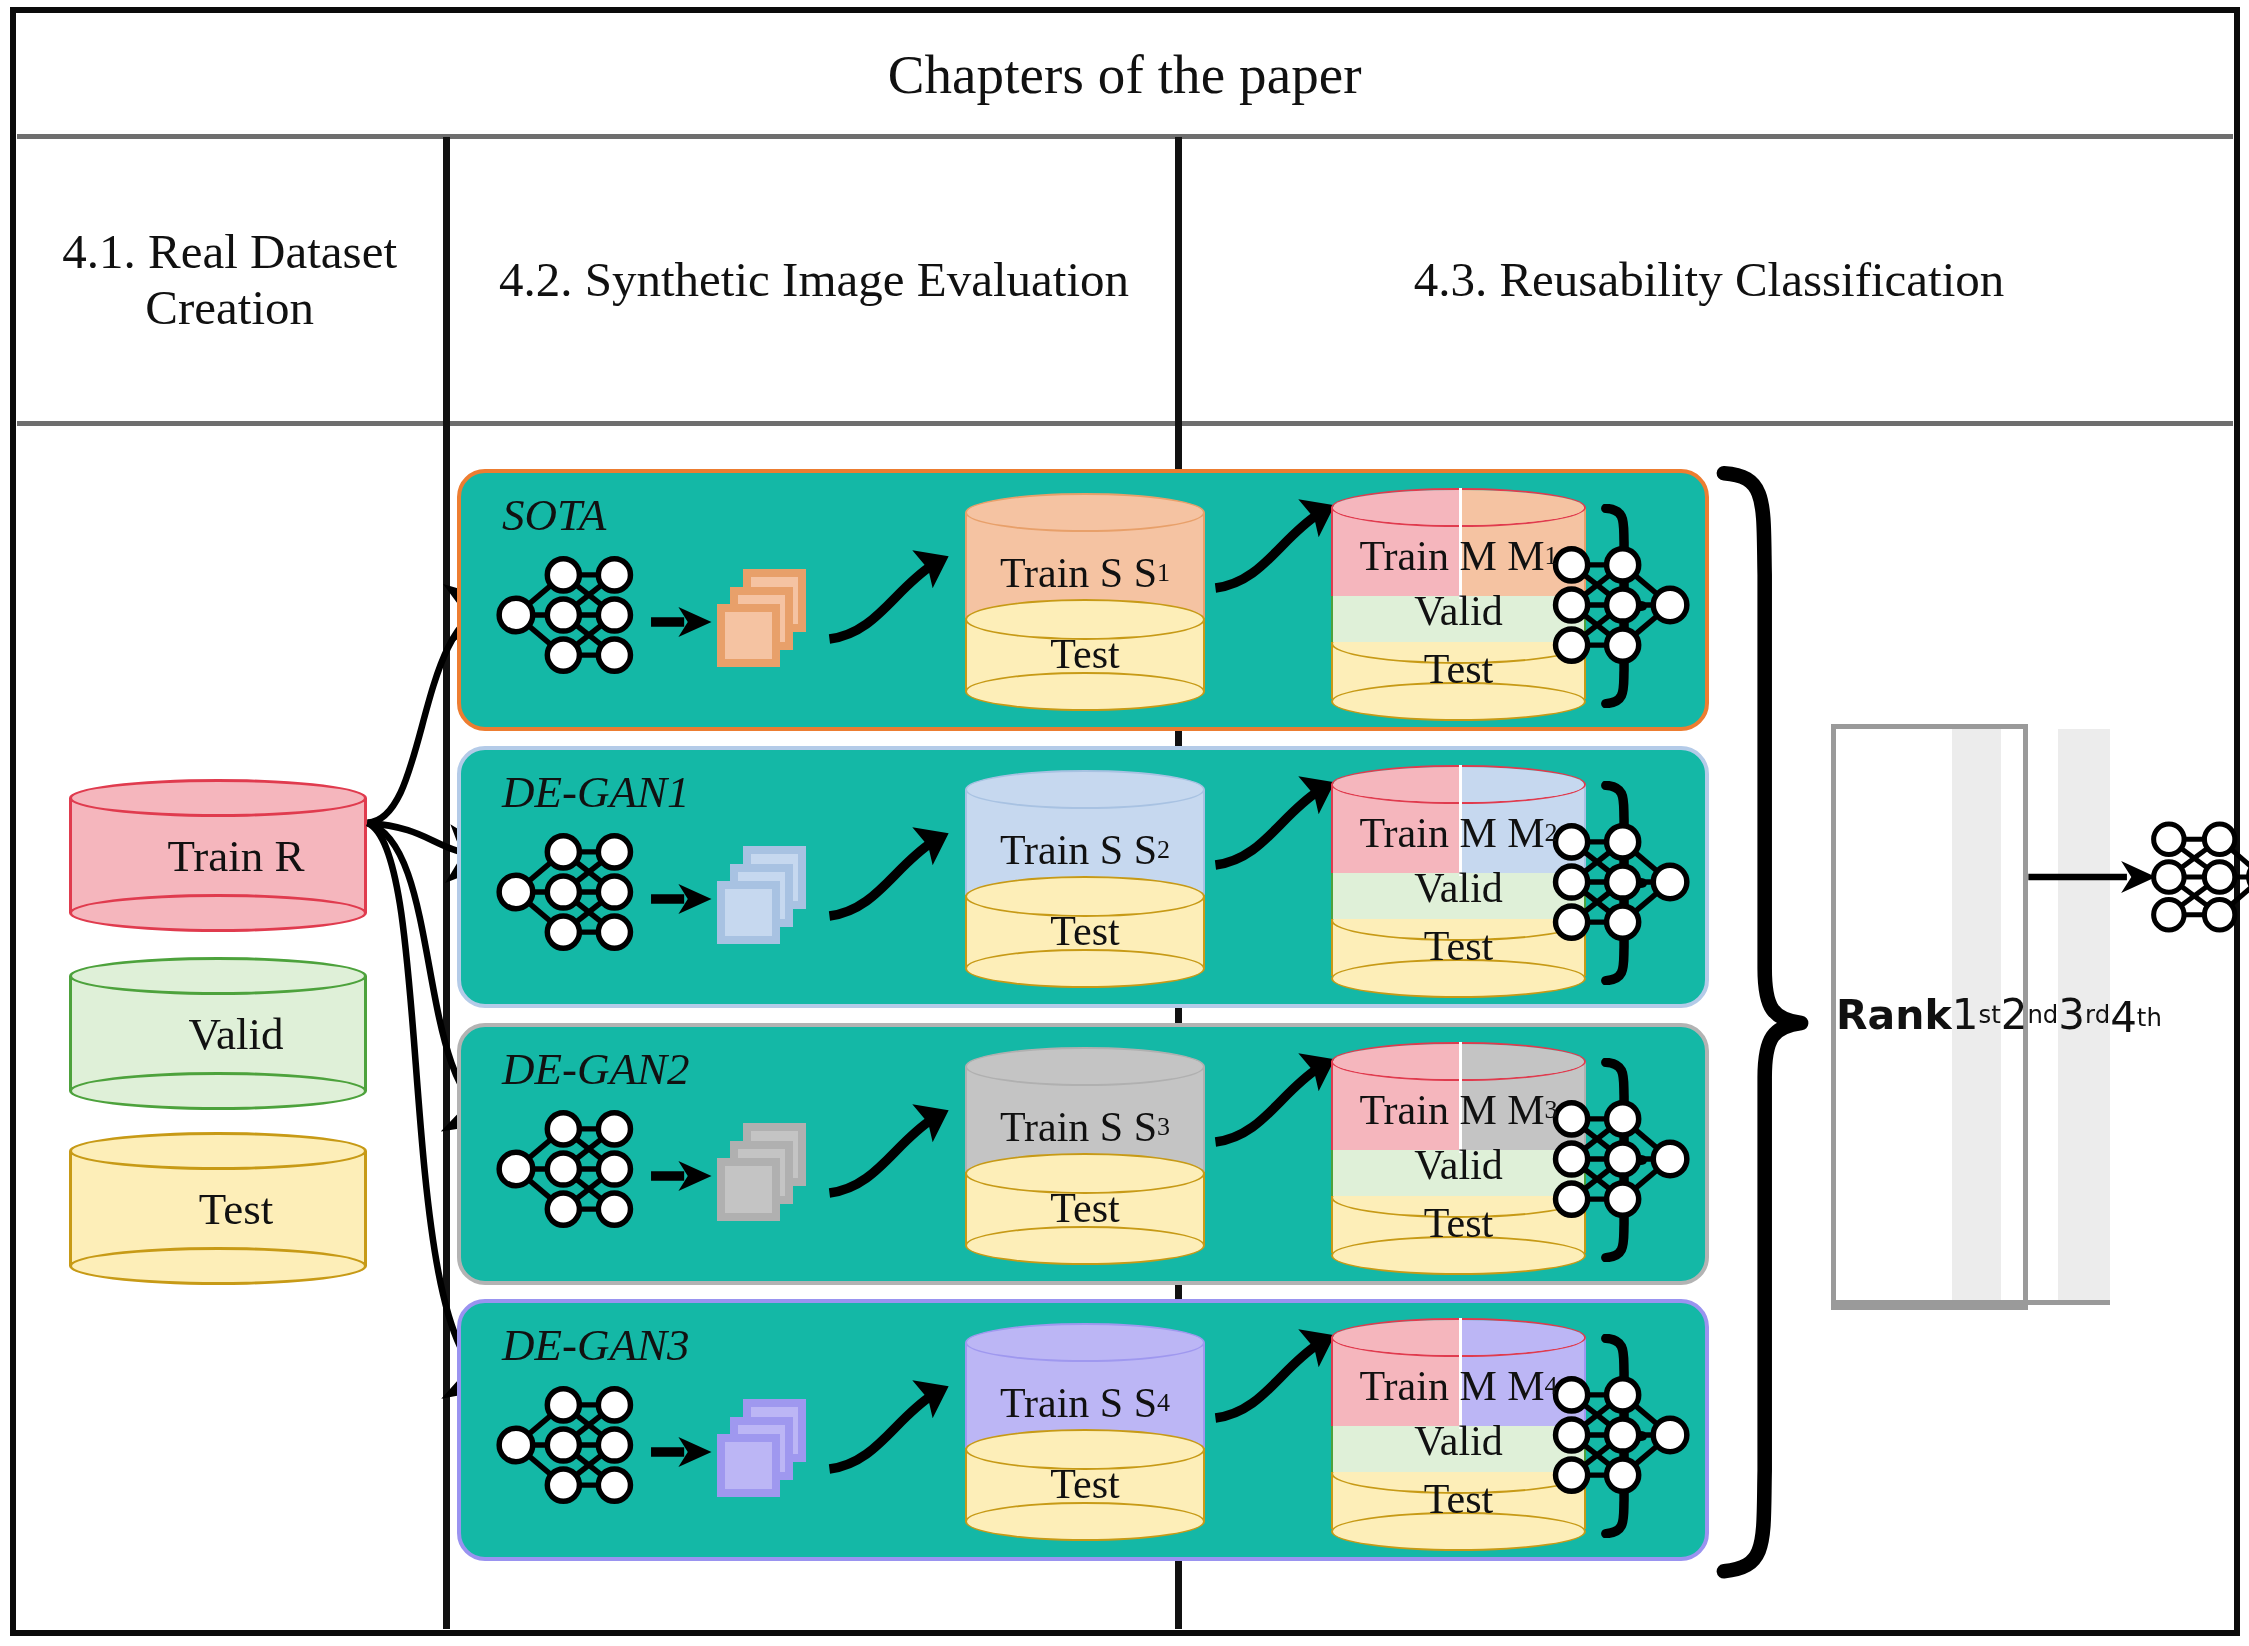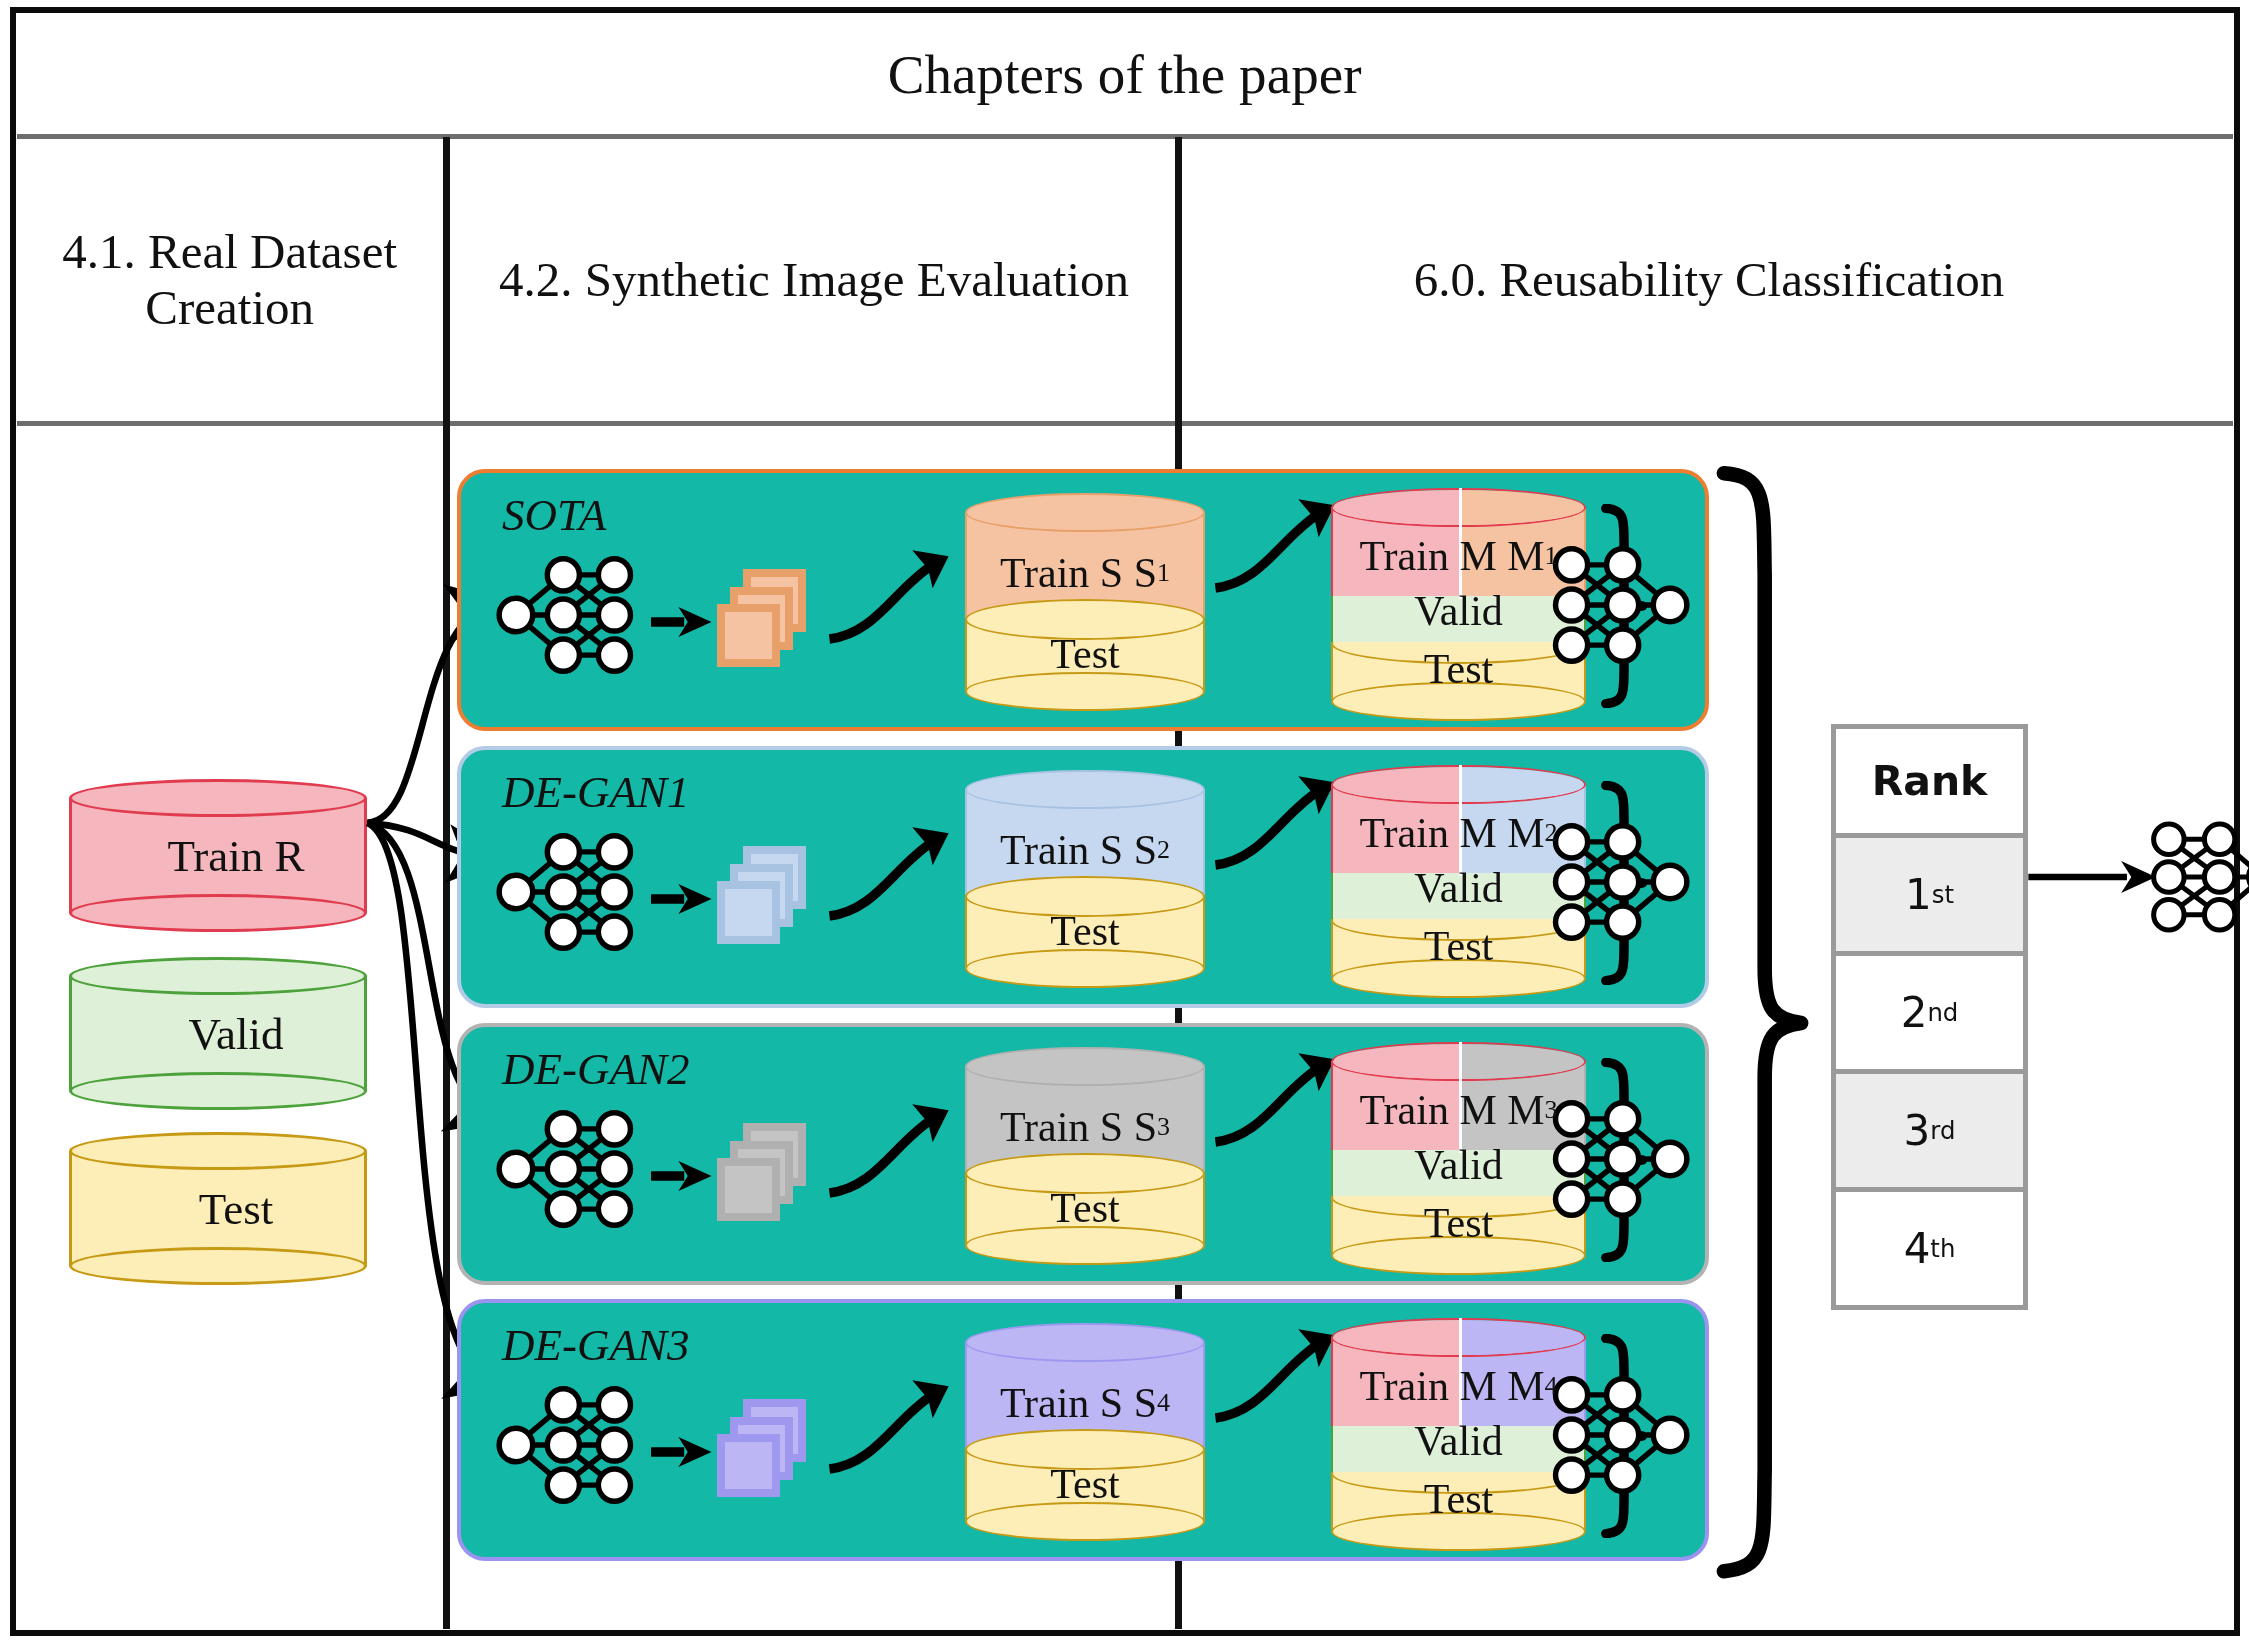--- a/index.html
+++ b/index.html
@@ -95,21 +95,21 @@
 
 <div id="root">
   <div class="frame"></div>
 
   <div class="hdr-title">Chapters of the paper</div>
   <div class="hline r1"></div>
   <div class="hline r2"></div>
 
   <div class="colhdr c1">4.1.  Real Dataset Creation</div>
   <div class="colhdr c2">4.2. Synthetic Image Evaluation</div>
-  <div class="colhdr c3">6.0.  Reusability Classification</div>
+  <div class="colhdr c3">4.3.  Reusability Classification</div>
 
   <div class="vdiv v1"></div>
   <div class="vdiv v2"></div>
 
   <div id="real-cyls">
       <div class="cyl3d" style="left: 69px; top: 779px; width: 298px; height: 153px;">
         <div class="body" style="background:#f5b6bd;border-color:#e03b4e;"></div>
         <div class="bot" style="background:#f5b6bd;border-color:#e03b4e;"></div>
         <div class="top" style="background:#f5b6bd;border-color:#e03b4e;"></div>
         <div class="lbl">Train R</div>
@@ -548,21 +548,21 @@
         </div>
       </div>
     </div>
 
   <svg class="brace" style="left:1715px;top:466px;width:95px;height:1114px;" viewBox="0 0 130 1530" width="95" height="1114">
     <path d="M12,10 C72,14 66,50 68,150 L68,690 C68,745 80,760 118,765
              C80,770 68,785 68,840 L68,1380 C66,1480 72,1512 12,1518" fill="none" stroke="#000" stroke-width="20" stroke-linecap="round" stroke-linejoin="round"></path>
   </svg>
 
   <div class="ranktbl" style="left:1831px;top:724px;width:197px;height:586px;">
-    <div id="rank-host" style="height:100%;display:flex;flex-direction:column;">
+    <div id="rank-host" style="height:100%;display:flex;flex-direction:row;">
         <div class="rcell head" style="flex: 0 0 109px;">Rank</div>
         <div class="rcell val shade" style="flex: 1 1 0px;">1<sup>st</sup></div>
         <div class="rcell val" style="flex: 1 1 0px;">2<sup>nd</sup></div>
         <div class="rcell val shade" style="flex: 1 1 0px;">3<sup>rd</sup></div>
         <div class="rcell val" style="flex: 1 1 0px;">4<sup>th</sup></div>
       </div>
   </div>
 
   <svg style="position:absolute;left:2025px;top:848px;width:135px;height:58px;" viewBox="0 0 185 80" width="135" height="58">
     <path d="M4,40 L140,40" fill="none" stroke="#000" stroke-width="9"></path>

